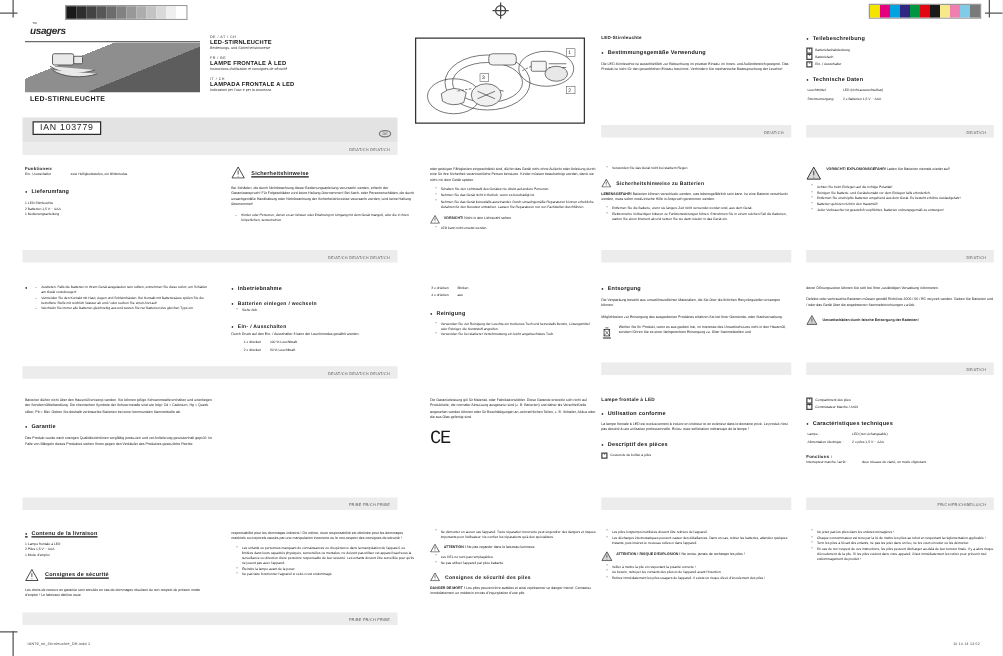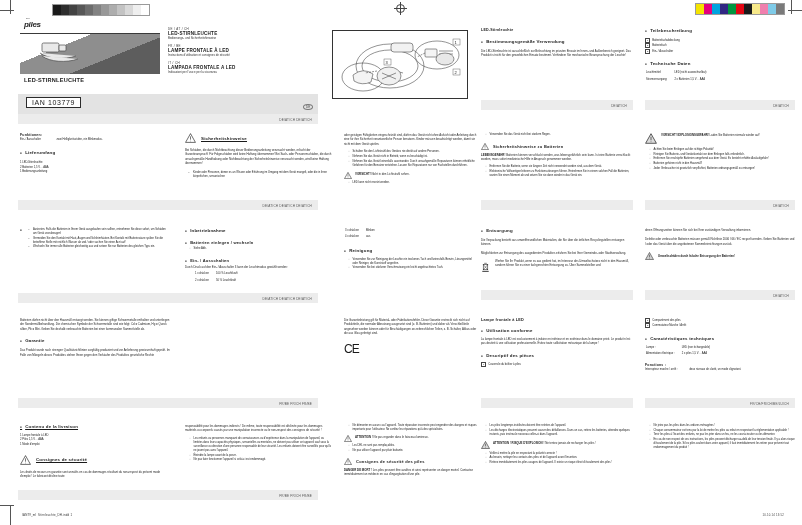--- a/index.html
+++ b/index.html
@@ -64,21 +64,21 @@
   .ianlang{position:absolute;font-size:3px;border:1px solid #777;border-radius:50%;
        padding:0 2px;color:#444;}
 
   
   .illus{position:absolute;border:1px solid #333;background:#fff;}
 
   
   .warn{position:relative;display:inline-block;width:11px;height:10px;}
   .warn svg{display:block;}
   .binicon{width:9px;height:11px;}
-  .ce{font-size:12px;letter-spacing:-1px;font-weight:500;}
+  .ce{font-size:15px;letter-spacing:-1px;font-weight:500;font-family:Liberation Mono, monospace;}
 
   .numbox{display:inline-block;border:1px solid #444;font-size:2.3px;
           padding:0 1px;line-height:1.2;margin-right:2px;vertical-align:middle;}
   .tbl{font-size:2.7px;line-height:1.6;}
   .tbl td{padding-right:6px;vertical-align:top;}
 
   .footcode{position:absolute;font-size:3px;color:#444;letter-spacing:.2px;}
   .filename{position:absolute;font-size:2.9px;color:#333;letter-spacing:.2px;}
 </style>
 </head>
@@ -119,21 +119,21 @@
       <i style="background: rgb(247, 233, 138);"></i>
       <i style="background: rgb(239, 127, 174);"></i>
       <i style="background: rgb(127, 203, 232);"></i>
       <i style="background: rgb(122, 122, 122);"></i>
     </div>
 
   <div class="panel" style="left:18px;top:22px;width:300px;height:100px;"></div>
 
   <div class="logo" style="left:24px;top:20px;">
     <span class="tiny">TM</span>
-    <span>piles</span>
+    <span>usagers</span>
   </div>
   <div class="rule" style="left:20px;top:33px;width:140px;"></div>
 
   <div class="photo" style="left:20px;top:34px;width:140px;height:40px;">
     <div class="slab"></div>
     <svg viewBox="0 0 140 40" width="140" height="40" style="position:absolute;left:0;top:0">
       <g fill="#e9e9e9" stroke="#4a4a4a" stroke-width="0.7">
         <rect x="22" y="9" width="17" height="9" rx="1.5"></rect>
         <rect x="39" y="11" width="7" height="6" rx="1"></rect>
         <path d="M20 19 C28 25, 44 26, 56 22"></path>

